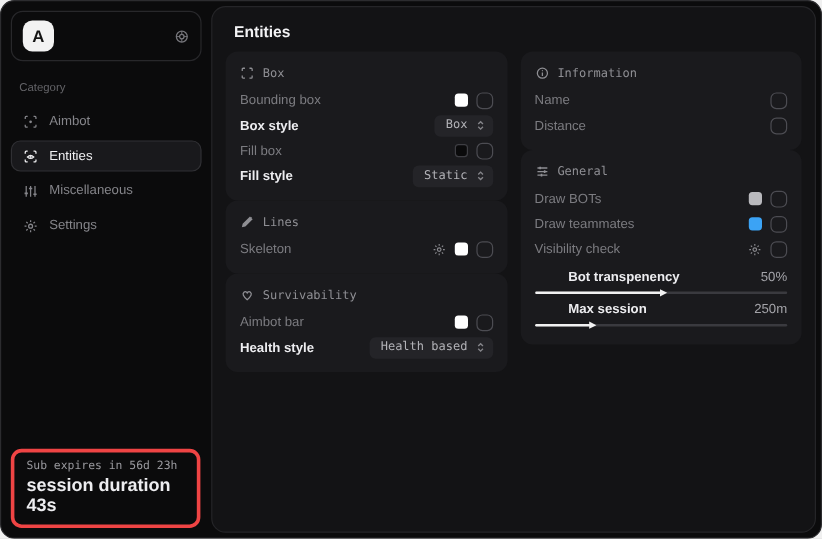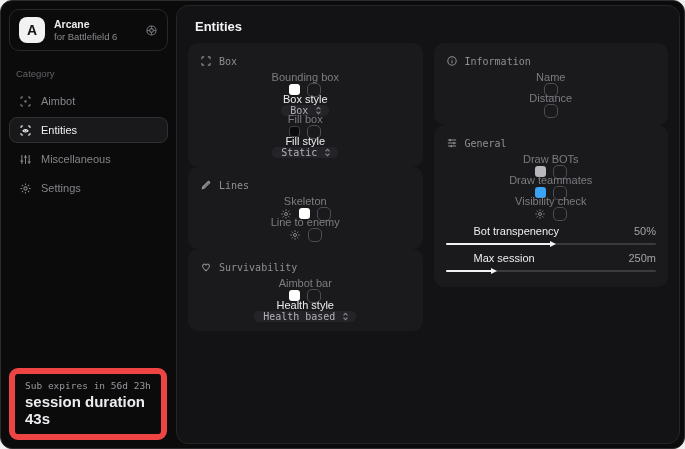--- a/index.html
+++ b/index.html
@@ -30,41 +30,41 @@
   .category-label { margin:17px 15px 9px 15px; font-size:9.5px; color:#636367; }
   .nav { margin:0 8px; display:flex; flex-direction:column; gap:3px; }
   .nav-item {
     height:26px; border-radius:8px; padding:0 9px; display:flex; align-items:center; gap:9px;
     font-size:11px; color:#85858a; border:1px solid transparent; cursor:pointer;
   }
   .nav-item.active { background:#19191c; border-color:#303034; color:#f0f0f2; }
   .nav-icon { display:flex; width:13px; justify-content:center; }
   .side-footer {
     position:absolute; left:8px; right:9px; bottom:8px;
-    border:6px solid #ef4444; border-radius:9px; padding:6px 10px 7px 10px;
+    border:3px solid #ef4444; border-radius:9px; padding:6px 10px 7px 10px;
   }
   .side-footer .expiry { font-family:"DejaVu Sans Mono", monospace; font-size:9.5px; color:#9a9a9f; white-space:nowrap; }
   .side-footer .session { margin-top:2px; font-size:15px; font-weight:bold; color:#ededf0; }
   
   .main {
     position:absolute; left:175px; top:4px; right:4px; bottom:4px;
     background:#131315; border:1px solid #252528; border-radius:12px; overflow:hidden;
   }
   .main-title { padding:13px 18px 9px 18px; font-size:13px; font-weight:bold; color:#f3f3f5; }
   .cols { display:flex; gap:11px; padding:0 11px; }
   .col { flex:1; display:flex; flex-direction:column; min-width:0; }
   .card { background:#1a1a1d; border-radius:10px; padding:8px 12px 10px 12px; }
   .card-head {
     display:flex; align-items:center; gap:7px; height:20px;
     font-family:"DejaVu Sans Mono", monospace; font-size:10px; color:#8f8f94; margin-bottom:2px;
   }
   .card-head svg { flex:0 0 auto; }
-  .row { height:21px; display:flex; align-items:center; justify-content:center;flex-direction:column; }
+  .row { height:21px; display:flex; align-items:center; justify-content:space-between; }
   .row-label { font-size:11px; color:#7c7c81; }
-  .row-label.bright { color:#ededf0; font-weight:normal; }
+  .row-label.bright { color:#ededf0; font-weight:bold; }
   .controls { display:flex; align-items:center; gap:7px; }
   .swatch { width:11px; height:11px; border-radius:3px; cursor:pointer; flex:0 0 auto; }
   .swatch.dark-edge { border:1px solid #3e3e43; }
   .checkbox {
     width:14px; height:14px; border-radius:5px; border:1.5px solid #4c4c52;
     background:transparent; cursor:pointer; flex:0 0 auto;
   }
   .gear-btn { display:flex; color:#8a8a8f; cursor:pointer; }
   .dropdown {
     height:18px; background:#242428; border-radius:5px; padding:0 6px 0 9px;
@@ -85,24 +85,20 @@
 </style>
 </head>
 <body>
 
 <div class="window">
 
   <div class="sidebar">
 
     <div class="brand-card">
       <div class="brand-logo">A</div>
-      <div class="brand-text">
-        <span class="brand-name">Arcane</span>
-        <span class="brand-sub">for Battlefield 6</span>
-      </div>
       <span class="brand-icon">
         <svg width="13" height="13" viewBox="0 0 16 16" fill="none" stroke="currentColor" stroke-width="1.3">
           <circle cx="8" cy="8" r="5.6"></circle>
             <circle cx="8" cy="8" r="2.3"></circle>
           <path d="M8 2.4v3.3M8 10.3v3.3M2.4 8h3.3M10.3 8h3.3" stroke-width="1"></path>
         </svg>
       </span>
     </div>
 
     <div class="category-label">Category</div>
@@ -211,32 +207,20 @@
           <div class="row">
             <span class="row-label">Skeleton</span>
             <span class="controls">
               <span class="gear-btn">
                 <svg width="12" height="12" viewBox="0 0 16 16" fill="none" stroke="currentColor" stroke-width="1.3">
                   <circle cx="8" cy="8" r="2"></circle>
                   <path d="M8 1.8v2M8 12.2v2M1.8 8h2M12.2 8h2M3.6 3.6l1.4 1.4M11 11l1.4 1.4M12.4 3.6L11 5M5 11l-1.4 1.4"></path>
                 </svg>
               </span>
               <span class="swatch" style="background: rgb(255, 255, 255);"></span>
-              <span class="checkbox"></span>
-            </span>
-          </div>
-          <div class="row">
-            <span class="row-label">Line to enemy</span>
-            <span class="controls">
-              <span class="gear-btn">
-                <svg width="12" height="12" viewBox="0 0 16 16" fill="none" stroke="currentColor" stroke-width="1.3">
-                  <circle cx="8" cy="8" r="2"></circle>
-                  <path d="M8 1.8v2M8 12.2v2M1.8 8h2M12.2 8h2M3.6 3.6l1.4 1.4M11 11l1.4 1.4M12.4 3.6L11 5M5 11l-1.4 1.4"></path>
-                </svg>
-              </span>
               <span class="checkbox"></span>
             </span>
           </div>
         </div>
 
         <div class="card">
           <div class="card-head">
             <svg width="12" height="12" viewBox="0 0 16 16" fill="none" stroke="currentColor" stroke-width="1.4">
               <path d="M8 13C3.5 9.5 2.4 6.4 4.4 4.7C6 3.4 7.6 4.6 8 5.4C8.4 4.6 10 3.4 11.6 4.7C13.6 6.4 12.5 9.5 8 13Z"></path>
             </svg>

